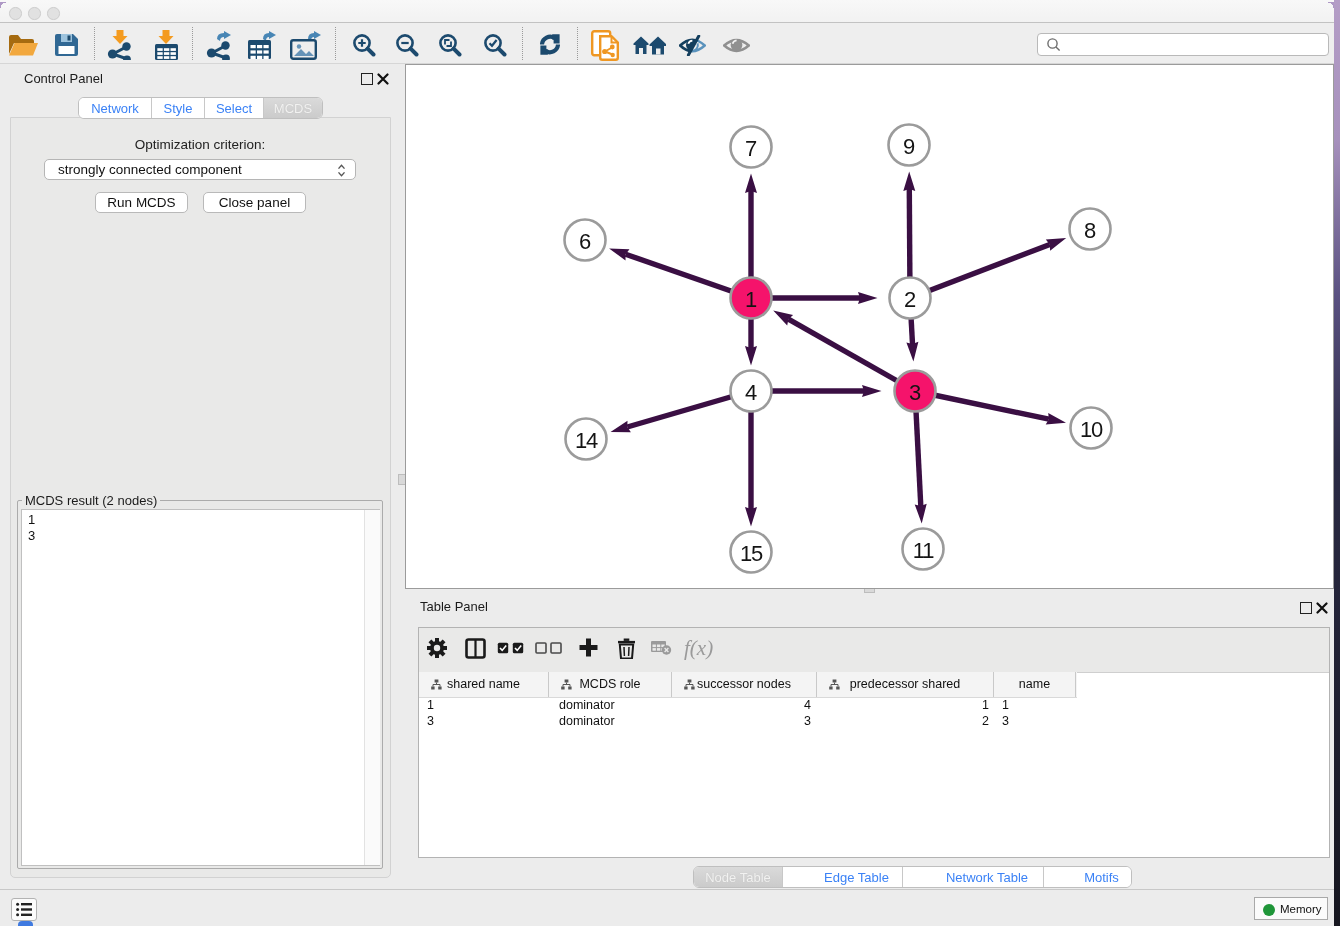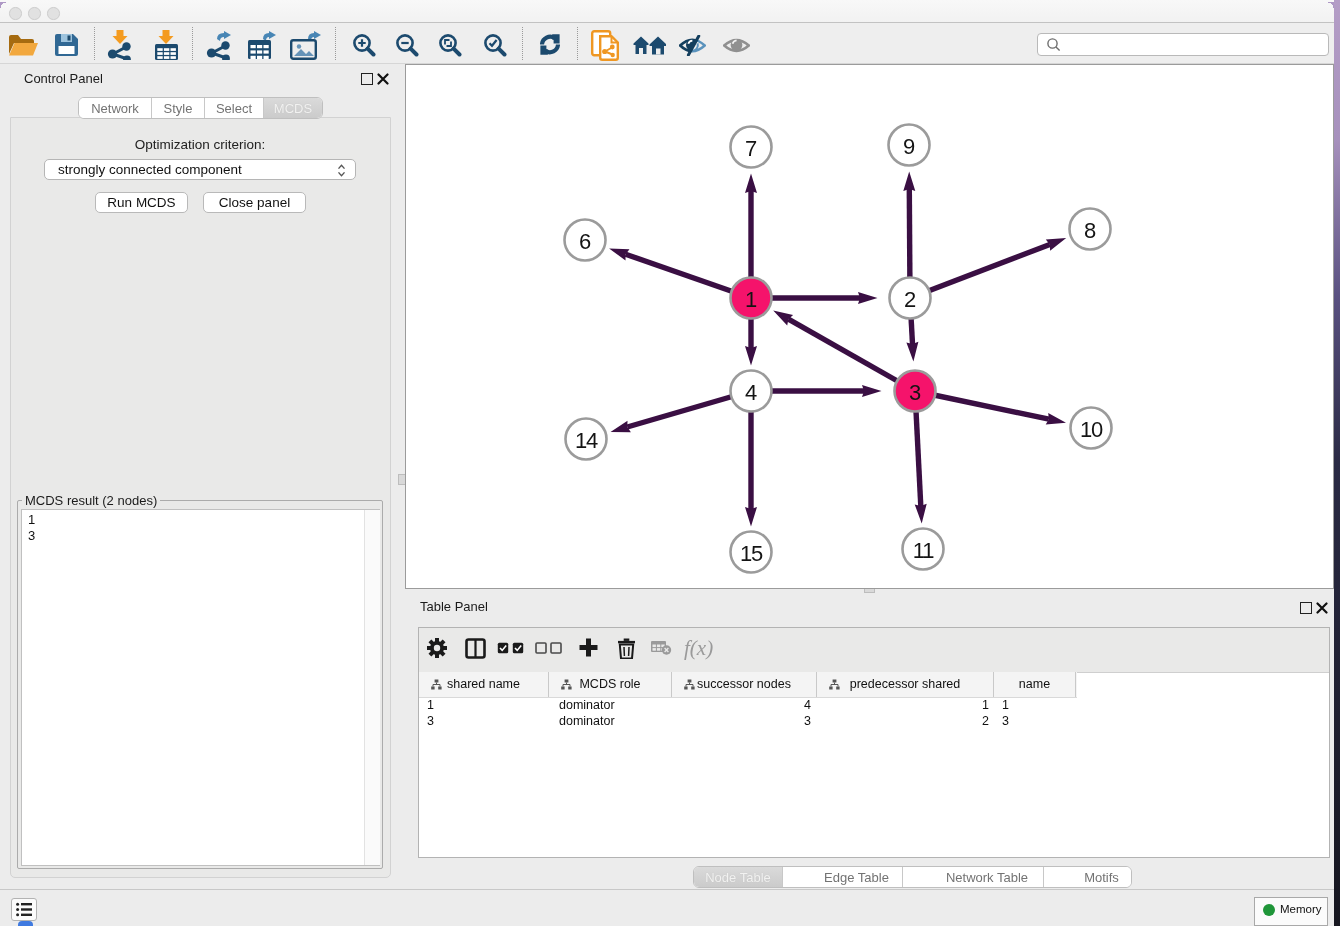--- a/index.html
+++ b/index.html
@@ -27,21 +27,21 @@
   border:1px solid #b9b9b9;border-radius:4px;}
 
 #cp-head{left:24px;top:71px;font-size:13px;color:#1b1b1b;}
 .winbtn{position:absolute;font-size:12px;color:#111;}
 #cp-content{left:10px;top:117px;width:381px;height:761px;background:#e9e9e8;
   border:1px solid #d2d2d2;border-radius:0 0 5px 5px;box-sizing:border-box;}
 .tabstrip{position:absolute;display:flex;height:22px;
   border:1px solid #bfbfbf;border-radius:6px;overflow:hidden;background:#fff;
   box-sizing:border-box;}
 .tab{height:100%;display:flex;align-items:center;justify-content:center;
-  font-size:13px;color:#737373;background:#fff;border-right:1px solid #c8c8c8;
+  font-size:13px;color:#3b82f6;background:#fff;border-right:1px solid #c8c8c8;
   box-sizing:border-box;}
 .tab:last-child{border-right:none;}
 .tab.sel{background:linear-gradient(#dadada,#cbcbcb);color:#f2f2f1;
   text-shadow:0 0 1px #bdbdbd;}
 #opt-label{left:0px;top:137px;width:400px;text-align:center;font-size:13.5px;color:#222;}
 #dropdown{left:44px;top:159px;width:312px;height:21px;background:#fff;
   border:1px solid #b5b5b5;border-radius:5px;font-size:13.5px;color:#111;
   line-height:20px;padding-left:13px;box-sizing:border-box;}
 .btn{position:absolute;height:21px;background:#fff;border:1px solid #b9b9b9;
   border-radius:5px;font-size:13.5px;color:#111;text-align:center;
@@ -73,21 +73,21 @@
   border-bottom:1px solid #d9d9d9;}
 .th{position:absolute;top:0;height:25px;box-sizing:border-box;
   border-right:1px solid #c9c9c9;font-size:12.5px;color:#111;}
 .th span{position:absolute;top:5px;width:100%;text-align:center;}
 .rowtxt{position:absolute;font-size:12.5px;color:#111;}
 
 
 #statusline{left:0;top:889px;width:1334px;height:1px;background:#c8c8c8;}
 #listbtn{left:11px;top:898px;width:26px;height:23px;background:#fbfbfb;
   border:1px solid #b3b3b3;border-radius:3px;box-sizing:border-box;}
-#membtn{left:1254px;top:897px;width:74px;height:29px;background:#fbfbfb;
+#membtn{left:1254px;top:897px;width:74px;height:23px;background:#fbfbfb;
   border:1px solid #a9a9a9;box-sizing:border-box;font-size:11.5px;color:#111;}
 </style>
 </head>
 <body>
 <div class="abs" id="win"></div>
 <div class="abs" id="desktop-top"></div>
 <div class="abs" id="desktop-right"></div>
 
 <div class="abs" id="titlebar">
   <div class="tl" style="left:9px;"></div>

